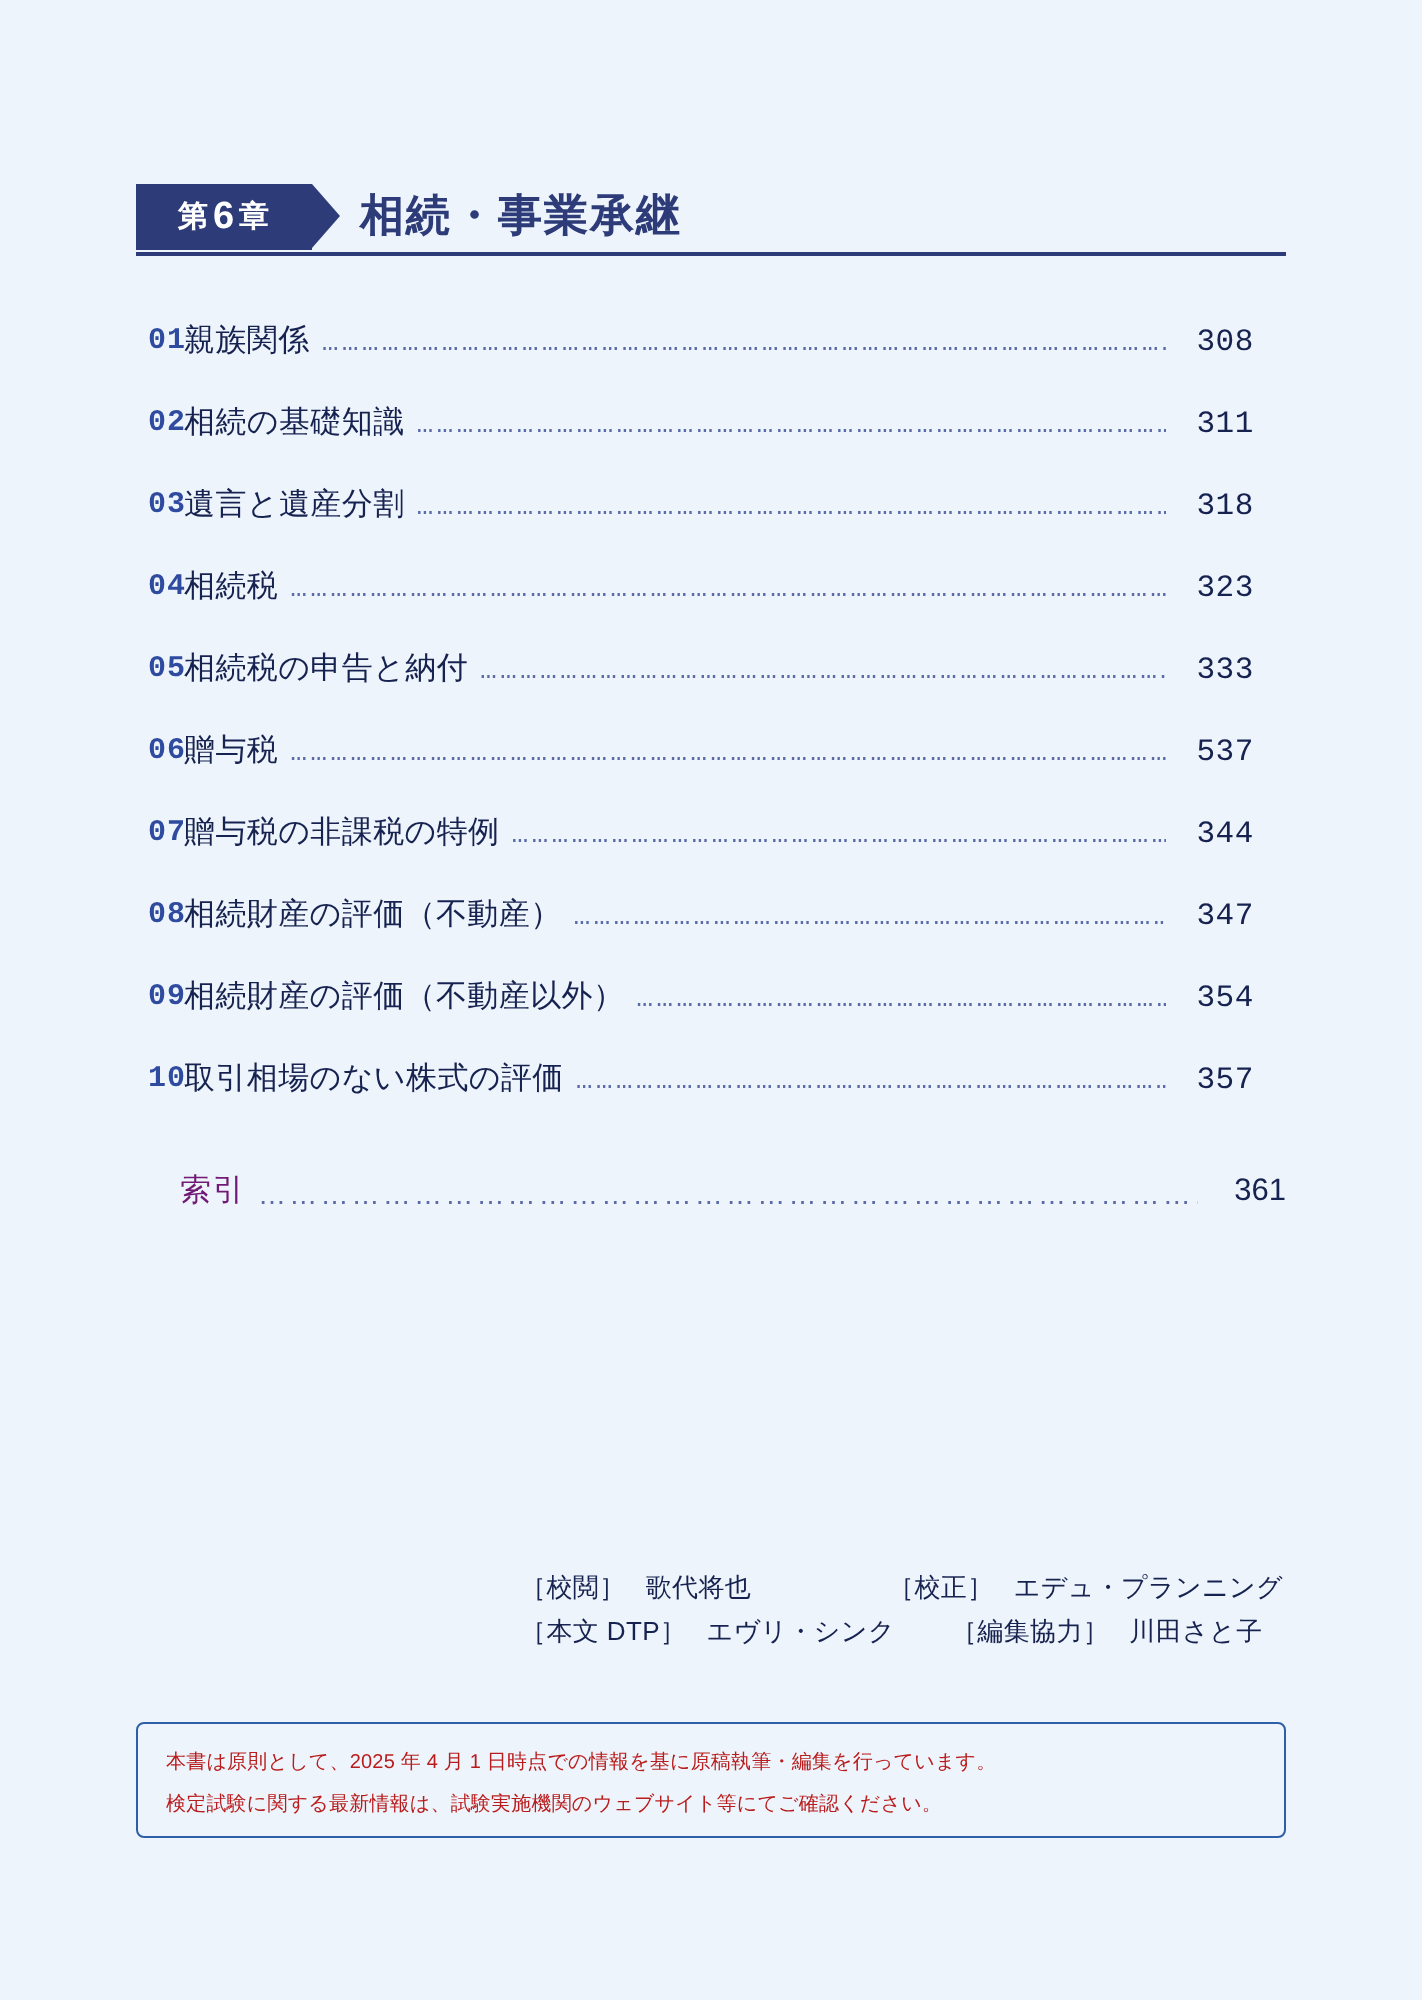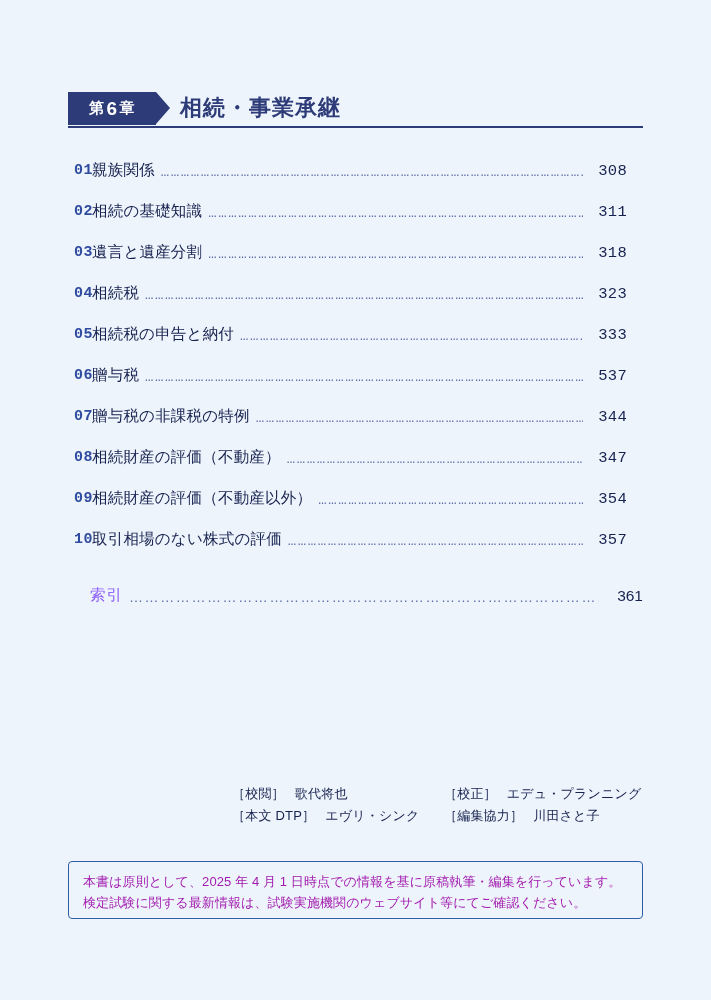--- a/index.html
+++ b/index.html
@@ -139,21 +139,21 @@
     left: 68px;
     top: 585px;
     width: 575px;
     display: flex;
     align-items: center;
     font-size: 15.5px;
   }
   .index-label {
     flex: none;
     padding-left: 22px;
-    color: #8b5cf6;
+    color: #701a75;
     letter-spacing: 1px;
   }
   .index-dots {
     flex: 1 1 auto;
     margin: 0 4px 0 6px;
     overflow: hidden;
     white-space: nowrap;
     color: #5a6ba8;
     font-size: 14px;
     letter-spacing: 1.6px;
@@ -177,20 +177,21 @@
     color: #16224f;
   }
   .credit-line {
     display: flex;
     height: 22px;
     align-items: center;
   }
   .credit-cell {
     display: flex;
     align-items: baseline;
+    margin-left: 28px;
   }
   .credit-cell.left { width: 212px; }
   .credit-cell.right { width: 188px; }
   .credit-role {
     white-space: nowrap;
     letter-spacing: 0.2px;
   }
   .credit-name {
     white-space: nowrap;
     margin-left: 10px;
@@ -204,23 +205,23 @@
     top: 861px;
     width: 575px;
     height: 58px;
     border: 1.5px solid #2d5fa8;
     border-radius: 4px;
     background: #eef4fb;
     box-sizing: border-box;
     padding: 9px 14px 0 14px;
   }
   .notice-line {
-    font-size: 13px;
+    font-size: 10px;
     line-height: 21px;
-    color: #a21caf;
+    color: #b91c1c;
     white-space: nowrap;
     letter-spacing: 0.1px;
   }
 </style>
 </head>
 <body>
 
 <div class="page">
 
   <div class="chapter-header">

